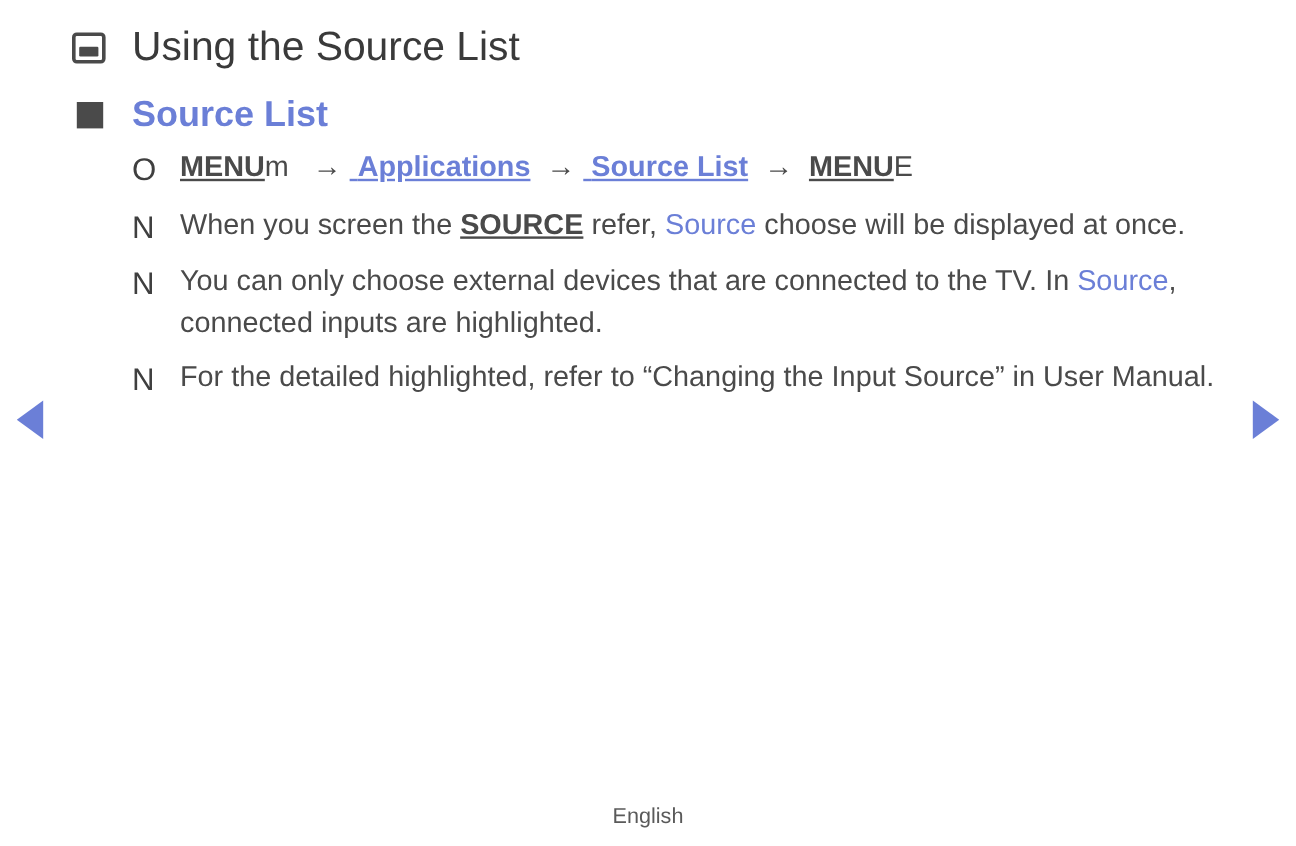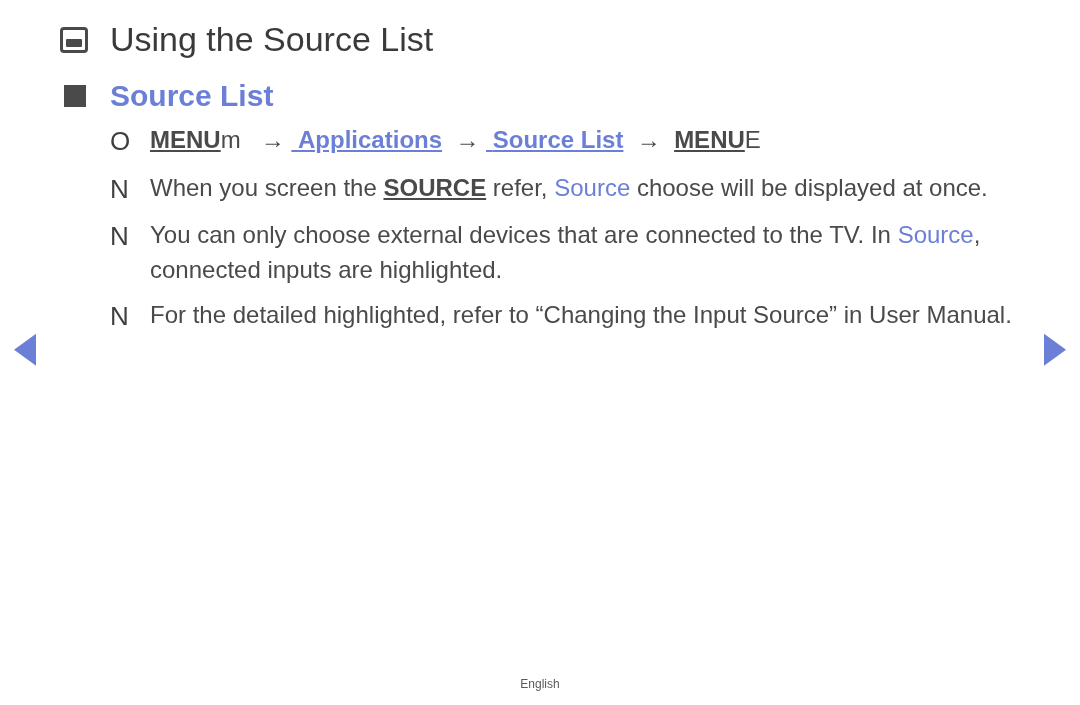--- a/index.html
+++ b/index.html
@@ -101,21 +101,21 @@
     border-top: 16px solid transparent;
     border-bottom: 16px solid transparent;
     border-left: 22px solid #6b7fd7;
   }
   .footer {
     position: absolute;
     bottom: 14px;
     left: 0;
     right: 0;
     text-align: center;
-    font-size: 12px;
+    font-size: 18px;
     color: #5a5a5a;
   }
 </style>
 </head>
 <body>
 
 <div class="content">
   <div class="title-row">
     <div class="checkbox-icon"></div>
     <div class="page-title">Using the Source List</div>

